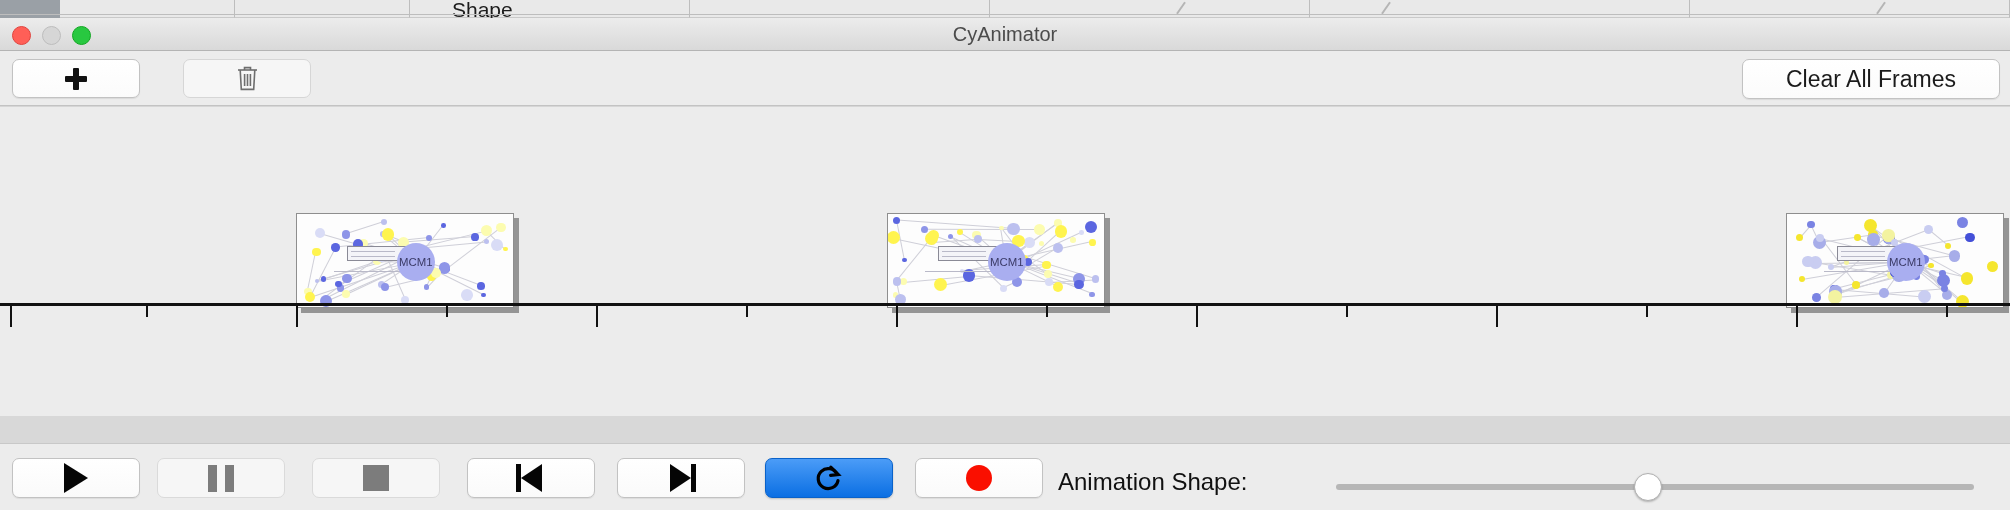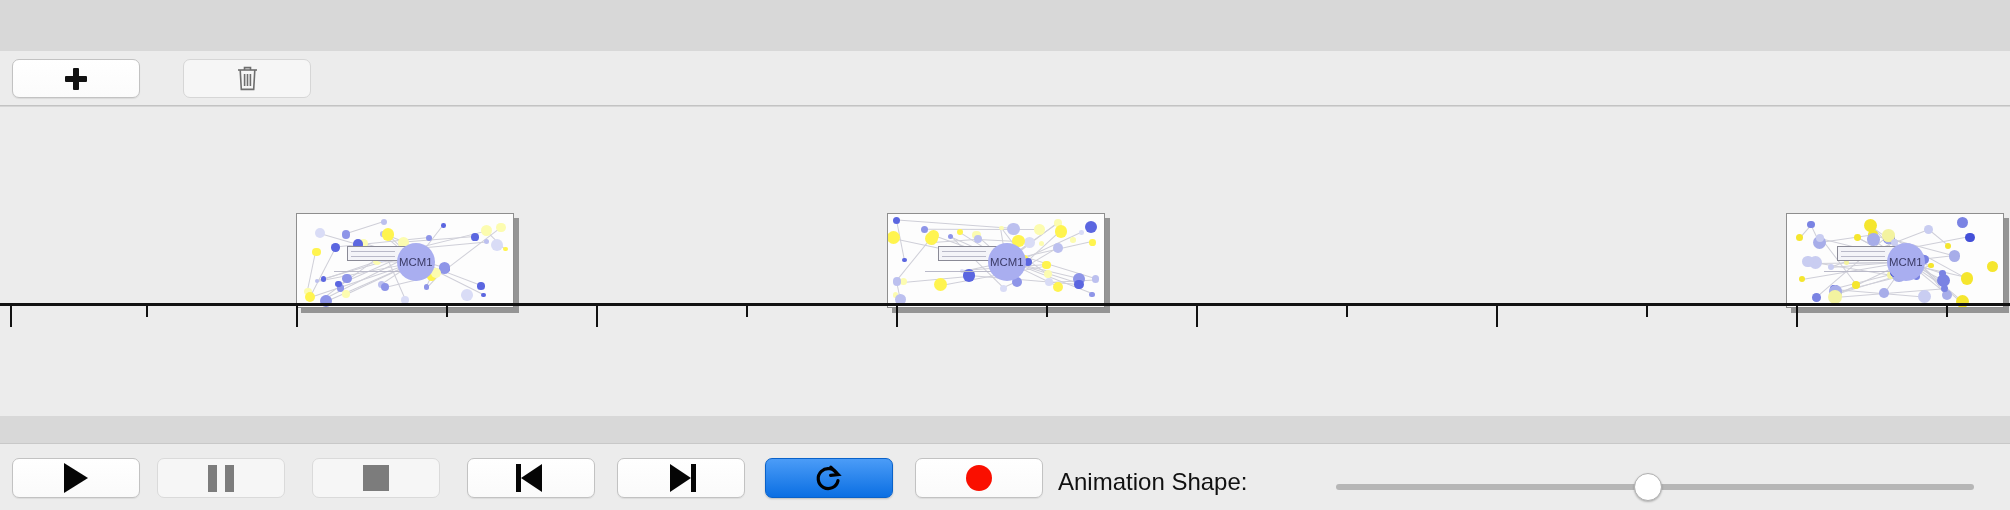--- a/index.html
+++ b/index.html
@@ -162,35 +162,61 @@
     position: absolute; left: 298px; top: -3px; width: 28px; height: 28px;
     border-radius: 50%; background: #fff; border: 1px solid #b0b0b0;
     box-shadow: 0 1px 2px rgba(0,0,0,.25); cursor: pointer;
   }
 </style>
 </head>
 <body>
 
 <div id="app">
 
-
+  <div class="bg-strip">
+    <div class="bg-dark" style="left:0;width:60px;"></div>
+    <div class="bg-chip" style="left:60px;width:175px;"></div>
+    <div class="bg-chip" style="left:235px;width:175px;"></div>
+    <div class="bg-chip" style="left:410px;width:280px;"></div>
+    <div class="bg-chip" style="left:690px;width:300px;"></div>
+    <div class="bg-chip" style="left:990px;width:320px;"></div>
+    <div class="bg-chip" style="left:1310px;width:380px;"></div>
+    <div class="bg-chip" style="left:1690px;width:320px;"></div>
+    <div class="bg-word" style="left:452px;">Shape</div>
+    <div class="bg-slash" style="left:1180px;"></div>
+    <div class="bg-slash" style="left:1385px;"></div>
+    <div class="bg-slash" style="left:1880px;"></div>
+    <div class="bg-tickline" style="left:0;width:2010px;"></div>
+  </div>
+
+  <div class="titlebar">
+    <div class="lights">
+      <div class="light close"></div>
+      <div class="light min"></div>
+      <div class="light max"></div>
+    </div>
+    <div class="wintitle">CyAnimator</div>
+  </div>
 
   <div class="toolbar">
     <div class="btn" id="add-frame-button">
       <span class="plus-icon"></span>
     </div>
     <div class="btn flat" id="delete-frame-button">
       <span class="trash-icon">
         <svg width="23" height="27" viewBox="0 0 23 27" fill="none" stroke="#6e6e6e" stroke-width="1.6">
           <path d="M2 5 h19"></path>
           <path d="M8.5 5 V2.6 h6 V5"></path>
           <path d="M4.2 5 l1.1 19.4 h12.4 L18.8 5"></path>
           <path d="M8.6 9 v12 M11.5 9 v12 M14.4 9 v12"></path>
         </svg>
       </span>
+    </div>
+    <div class="btn" id="clear-all-button">
+      <span>Clear All Frames</span>
     </div>
   </div>
 
   <div class="timeline">
     <div class="track" id="frame-track">
         <div class="frame" style="left: 296px; top: 106px; width: 218px; height: 95px;">
           <div class="net">
             <div class="edge" style="left: 186.381px; top: 81.3505px; width: 75.5754px; transform: rotate(-153.391deg);"></div>
             <div class="edge" style="left: 19.436px; top: 37.7207px; width: 40.878px; transform: rotate(101.844deg);"></div>
             <div class="edge" style="left: 189.763px; top: 16.5488px; width: 26.3593px; transform: rotate(44.6333deg);"></div>

